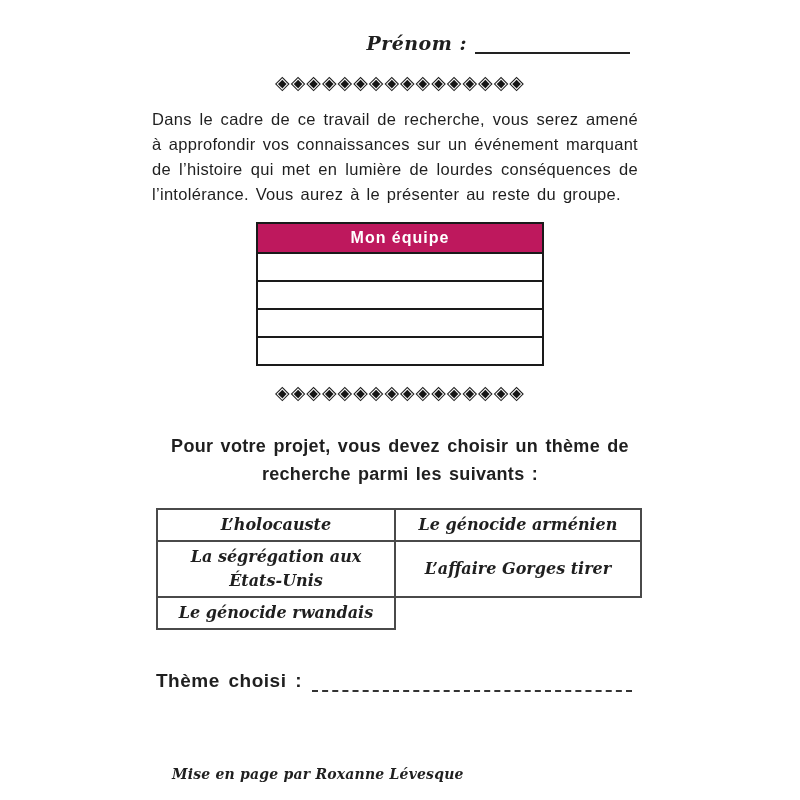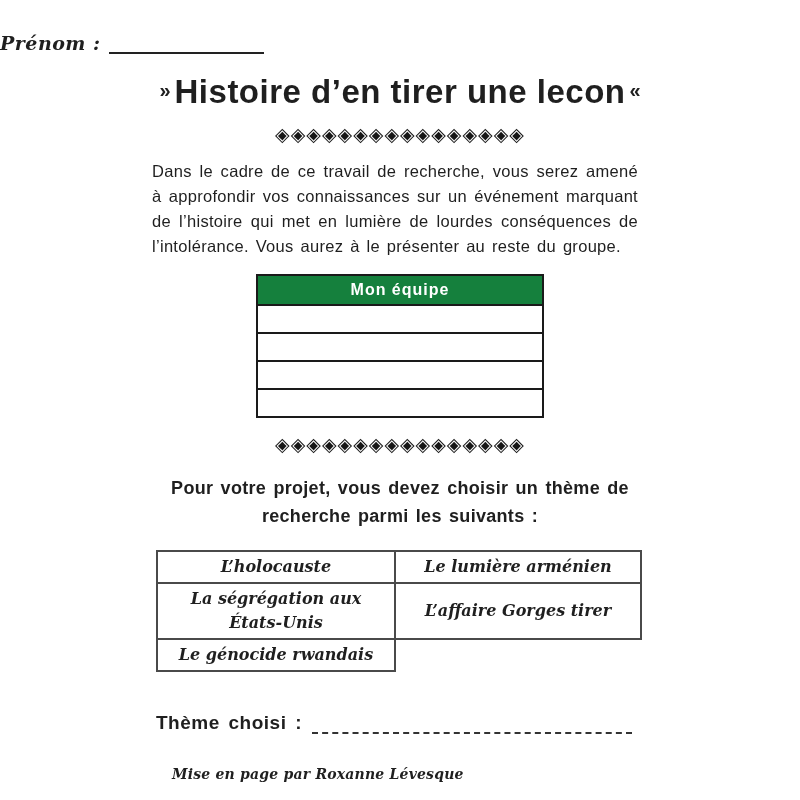--- a/index.html
+++ b/index.html
@@ -12,23 +12,24 @@
     width: 800px;
     height: 800px;
     background: #ffffff;
     color: #1f1f1f;
     font-family: "Liberation Sans", sans-serif;
     overflow: hidden;
   }
   
   .prenom-row {
     display: flex;
-    justify-content: flex-start;
+    justify-content: flex-end;
     align-items: flex-end;
     margin: 32px 170px 16px 0;
+    padding-left: 12px;
   }
   .prenom-label {
     font-family: "DejaVu Serif", serif;
     font-style: italic;
     font-weight: bold;
     font-size: 19px;
     letter-spacing: 0.5px;
   }
   .prenom-blank {
     width: 155px;
@@ -77,31 +78,31 @@
   .team-table {
     width: 288px;
     margin: 15px auto 0 auto;
     border-collapse: collapse;
   }
   .team-table td {
     border: 2px solid #1a1a1a;
     height: 24px;
   }
   .team-table .team-header-cell {
-    background: #15803d;
+    background: #be185d;
     color: #ffffff;
     text-align: center;
     height: 26px;
     font-weight: bold;
     font-size: 16px;
     letter-spacing: 1px;
   }
   
   .choose-theme {
-    margin: 18px auto 0 auto;
+    margin: 28px auto 0 auto;
     max-width: 480px;
     text-align: center;
     font-weight: bold;
     font-size: 18px;
     line-height: 28px;
     letter-spacing: 0.3px;
     word-spacing: 2px;
   }
   
   .themes-table {
@@ -159,23 +160,20 @@
 </head>
 <body>
 
 <div class="page">
 
   <div class="prenom-row">
     <span class="prenom-label">Prénom :</span>
     <span class="prenom-blank"></span>
   </div>
 
-  <div class="title-row">
-    <span class="title-flourish">»</span><span>Histoire d’en tirer une lecon</span><span class="title-flourish">«</span>
-  </div>
 
   <div class="ornament-row">◈◈◈◈◈◈◈◈◈◈◈◈◈◈◈◈</div>
 
   <p class="intro-paragraph">Dans le cadre de ce travail de recherche, vous serez amené à approfondir vos connaissances sur un événement marquant de l’histoire qui met en lumière de lourdes conséquences de l’intolérance. Vous aurez à le présenter au reste du groupe.</p>
 
   <table class="team-table">
     <tbody>
       <tr>
         <td class="team-header-cell">Mon équipe</td>
       </tr>
@@ -199,21 +197,21 @@
   <div class="choose-theme">Pour votre projet, vous devez choisir un thème de recherche parmi les suivants :</div>
 
   <table class="themes-table">
     <colgroup>
         <col class="c1">
         <col class="c2">
       </colgroup>
     <tbody>
       <tr>
         <td>L’holocauste</td>
-        <td>Le lumière arménien</td>
+        <td>Le génocide arménien</td>
       </tr>
       <tr>
         <td>La ségrégation aux États-Unis</td>
         <td>L’affaire Gorges tirer</td>
       </tr>
       <tr>
         <td>Le génocide rwandais</td>
         <td class="no-border"></td>
       </tr>
     </tbody>

